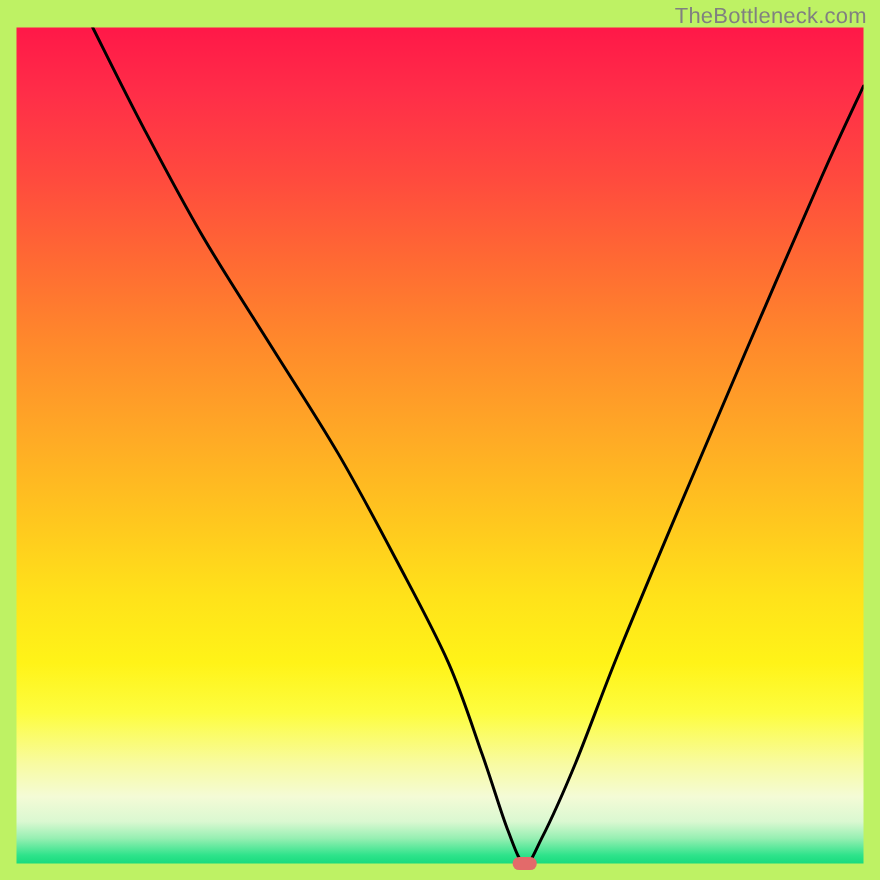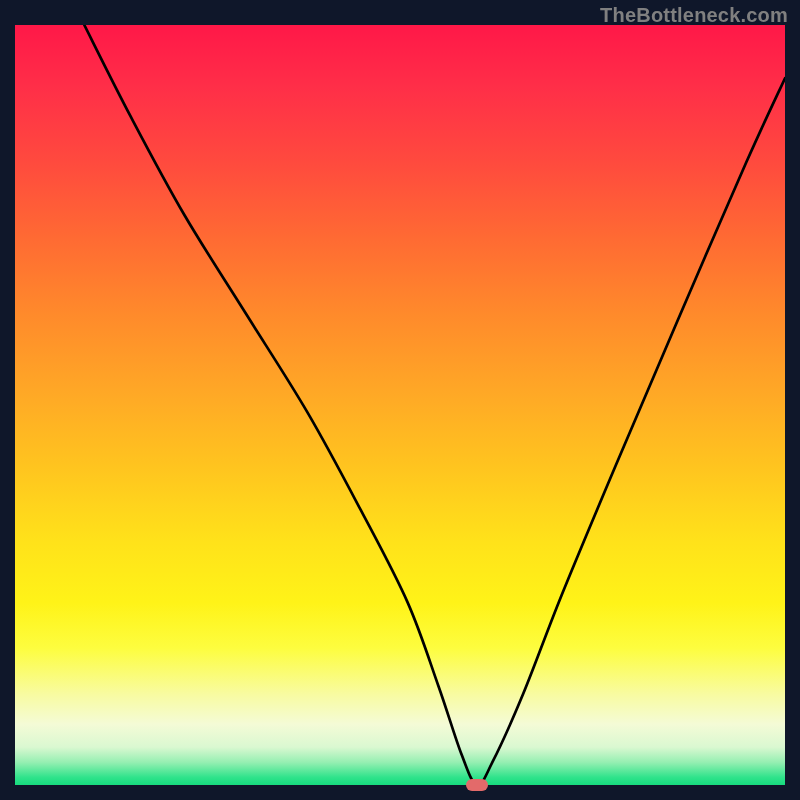--- a/index.html
+++ b/index.html
@@ -8,22 +8,21 @@
     width: 800px;
     height: 800px;
     background: #000;
     overflow: hidden;
     font-family: Arial, Helvetica, sans-serif;
   }
   .frame {
     position: relative;
     width: 800px;
     height: 800px;
-    background: #0f172a;
-    font-weight: bold;
+    background: #bef264;
   }
   .plot {
     position: absolute;
     left: 15px;
     top: 25px;
     width: 770px;
     height: 760px;
     background: linear-gradient(
       to bottom,
       #ff1848 0%,

